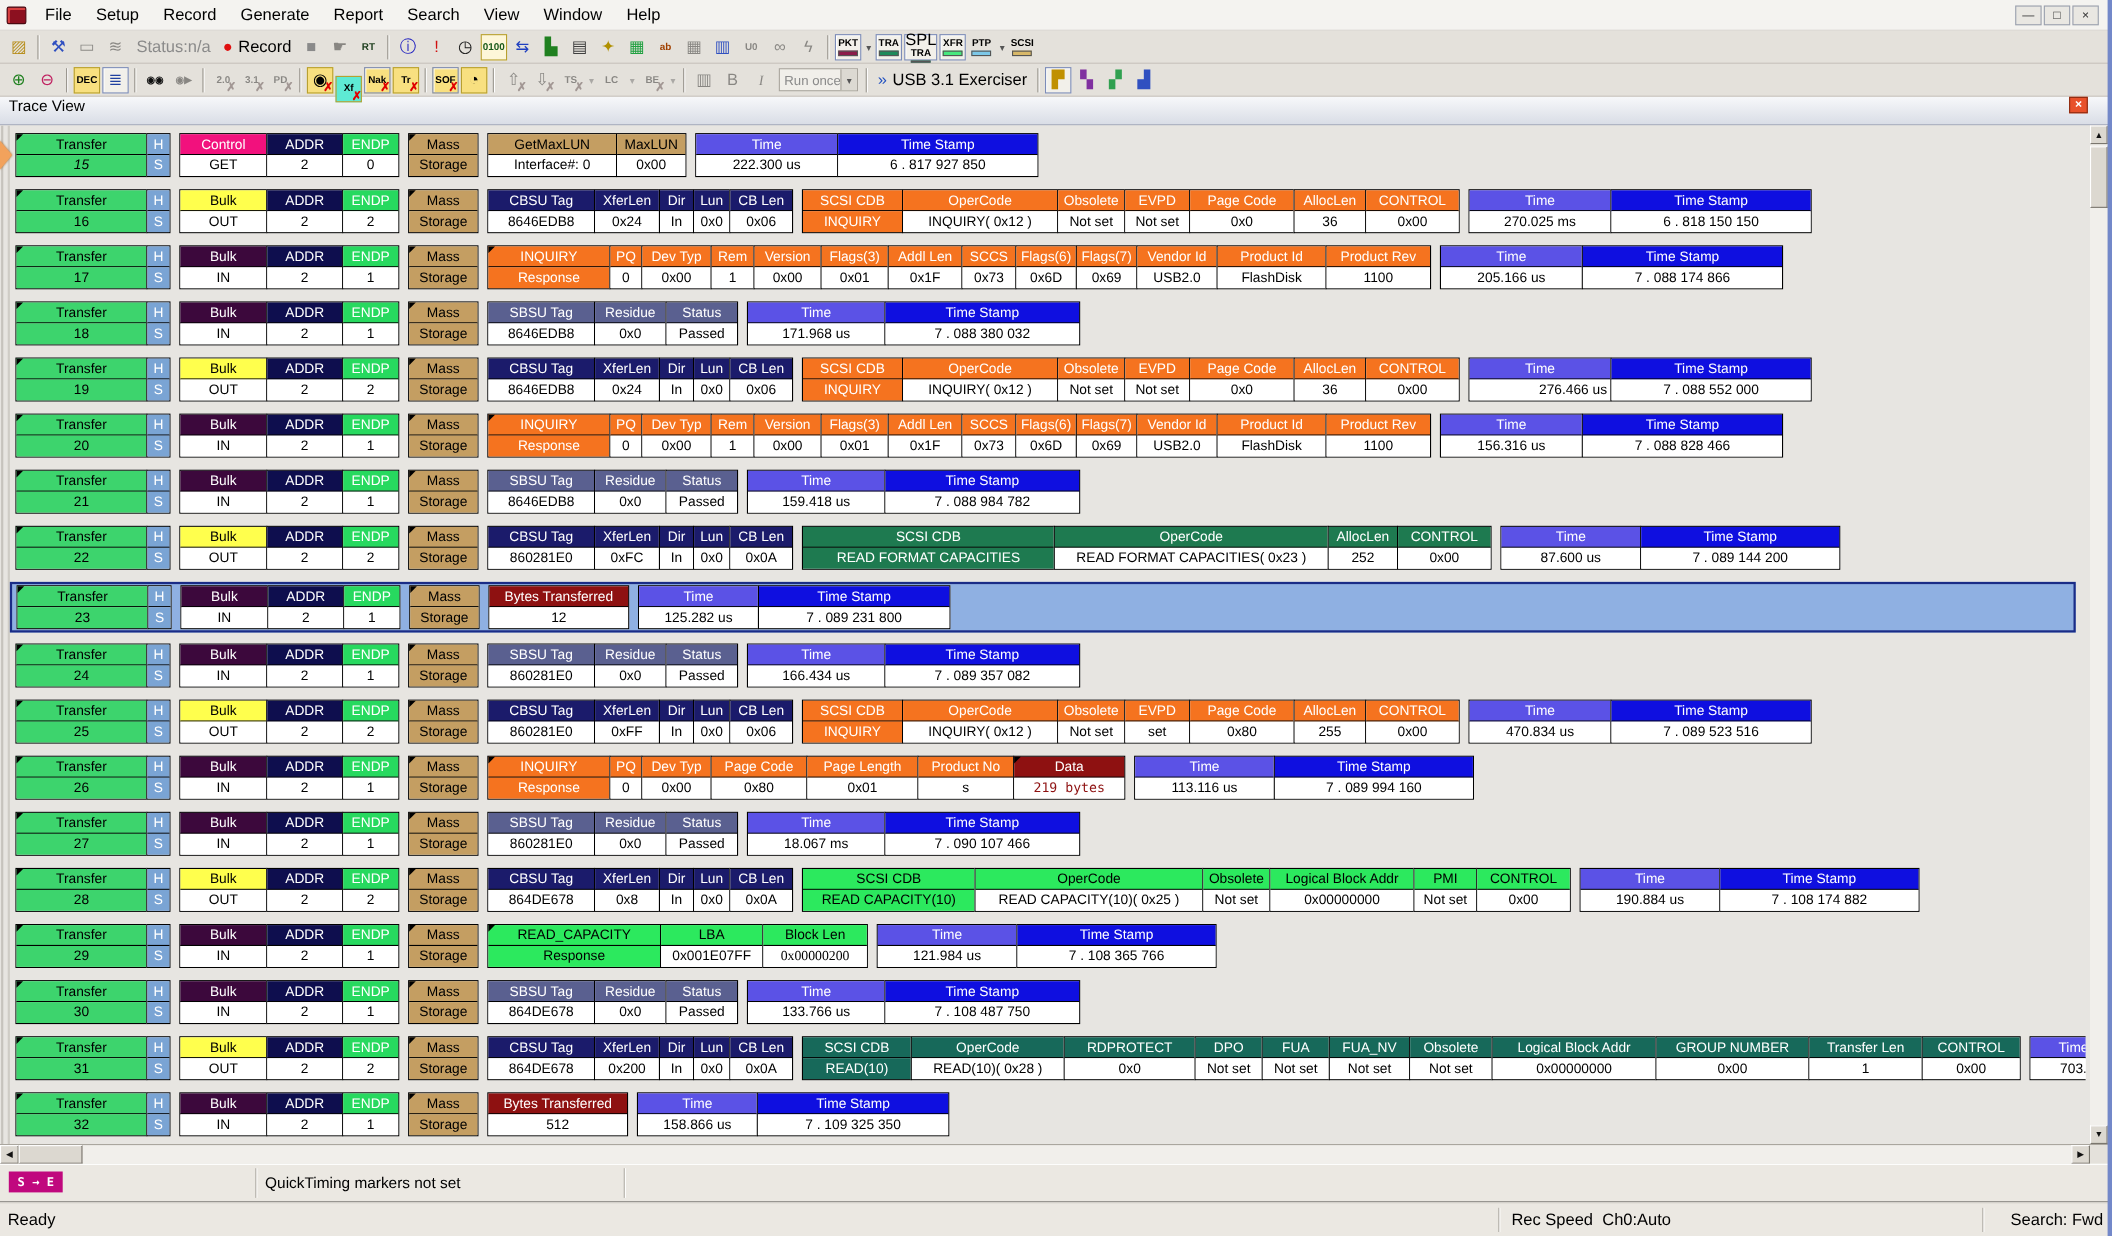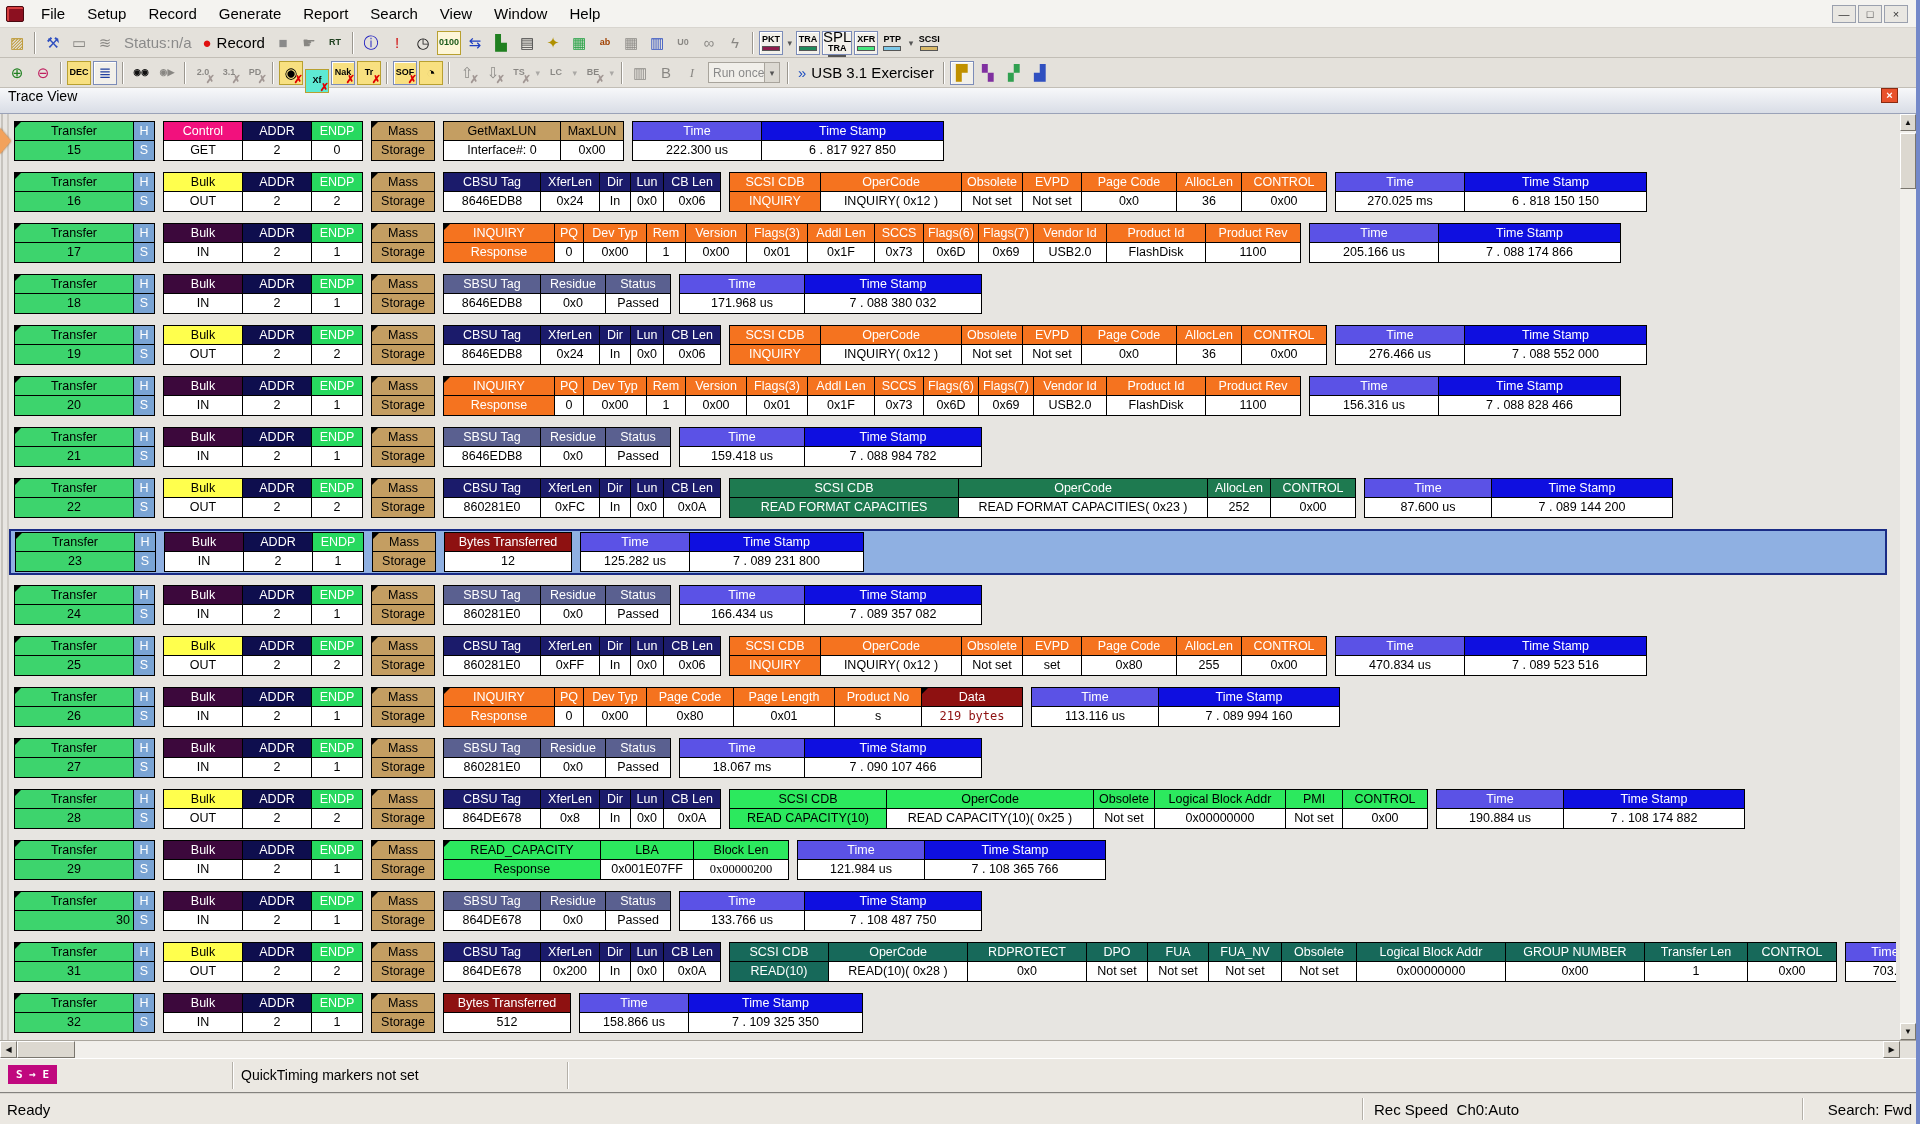--- a/index.html
+++ b/index.html
@@ -342,21 +342,21 @@
   </div>
 
   <div id="viewport">
     <div id="gutter"></div>
     <div id="curmark"></div>
     <div id="rows">
         <div class="trow">
           <div class="blk">
             <div class="cell" style="width: 120px;">
               <div class="ch" style="background: rgb(61, 212, 109); color: rgb(0, 0, 0);">Transfer</div>
-              <div class="cv" style="background: rgb(61, 212, 109); color: rgb(0, 0, 0);">15</div>
+              <div class="cv" style="background: rgb(61, 212, 109); color: rgb(0, 0, 0); font-style: italic;">15</div>
               <span class="cmark"></span>
             </div>
             <div class="cell" style="width: 22px;">
               <div class="ch" style="background: rgb(122, 164, 212);">H</div>
               <div class="cv" style="background: rgb(122, 164, 212); color: rgb(255, 255, 255);">S</div>
             </div>
           </div>
           <div class="blk">
             <div class="cell" style="width: 80px;">
               <div class="ch" style="background: rgb(242, 17, 125);">Control</div>
@@ -733,21 +733,21 @@
               <div class="cv" style="color: rgb(0, 0, 0);">36</div>
             </div>
             <div class="cell" style="width: 86px;">
               <div class="ch" style="background: rgb(245, 115, 31);">CONTROL</div>
               <div class="cv" style="color: rgb(0, 0, 0);">0x00</div>
             </div>
           </div>
           <div class="blk">
             <div class="cell" style="width: 130px;">
               <div class="ch" style="background: rgb(91, 82, 230);">Time</div>
-              <div class="cv" style="color: rgb(0, 0, 0);">276.466 us</div>
+              <div class="cv" style="color: rgb(0, 0, 0); text-align: right;">276.466 us</div>
             </div>
             <div class="cell" style="width: 183px;">
               <div class="ch" style="background: rgb(15, 15, 224);">Time Stamp</div>
               <div class="cv" style="color: rgb(0, 0, 0);">7 . 088 552 000</div>
             </div>
           </div>
         </div>
         <div class="trow">
           <div class="blk">
             <div class="cell" style="width: 120px;">
@@ -1475,21 +1475,21 @@
             <div class="cell" style="width: 182px;">
               <div class="ch" style="background: rgb(15, 15, 224);">Time Stamp</div>
               <div class="cv" style="color: rgb(0, 0, 0);">7 . 108 365 766</div>
             </div>
           </div>
         </div>
         <div class="trow">
           <div class="blk">
             <div class="cell" style="width: 120px;">
               <div class="ch" style="background: rgb(61, 212, 109); color: rgb(0, 0, 0);">Transfer</div>
-              <div class="cv" style="background: rgb(61, 212, 109); color: rgb(0, 0, 0); text-align: right;">30</div>
+              <div class="cv" style="background: rgb(61, 212, 109); color: rgb(0, 0, 0);">30</div>
               <span class="cmark"></span>
             </div>
             <div class="cell" style="width: 22px;">
               <div class="ch" style="background: rgb(122, 164, 212);">H</div>
               <div class="cv" style="background: rgb(122, 164, 212); color: rgb(255, 255, 255);">S</div>
             </div>
           </div>
           <div class="blk">
             <div class="cell" style="width: 80px;">
               <div class="ch" style="background: rgb(60, 8, 60);">Bulk</div>

